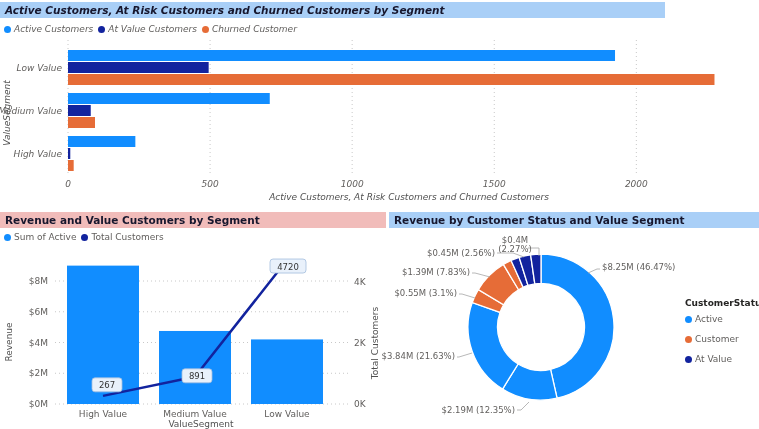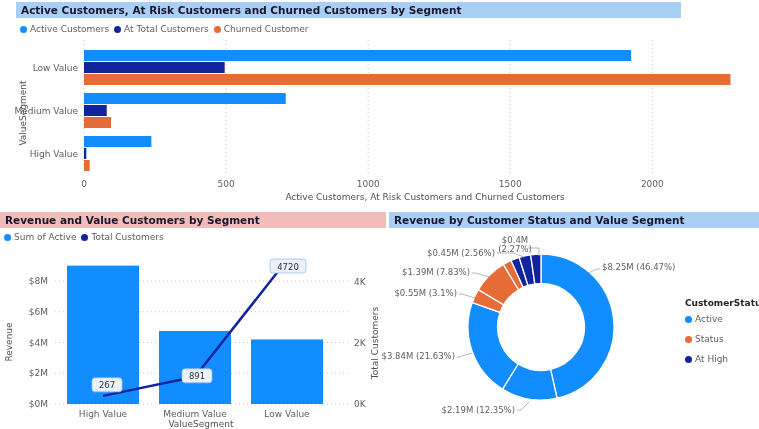--- a/index.html
+++ b/index.html
@@ -15,30 +15,30 @@
   svg text { font-family:"DejaVu Sans","Liberation Sans",sans-serif; }
   .donut-legend { position:absolute; font-size:9px; color:#605e5c; }
   .donut-legend .lg-title { font-weight:bold; color:#252423; margin-bottom:6px; font-size:9px; }
   .donut-legend .legend-item { margin-bottom:10px; }
 </style>
 </head>
 <body>
 
 <div class="dashboard">
 
-  <div class="panel" id="panel1" style="top:0; left:16px; width:665px; height:210px;">
+  <div class="panel" id="panel1" style="top:0; left:0; width:665px; height:210px;font-style:italic;">
     <div class="panel-header" id="hdr1" style="margin-top: 2px; background: rgb(169, 207, 247);">Active Customers, At Risk Customers and Churned Customers by Segment</div>
     <div class="legend-row" id="legend1" style="top:24px; left:4px;">
         <div class="legend-item">
           <span class="dot" style="background: rgb(17, 141, 255);"></span>
           <span>Active Customers</span>
         </div>
         <div class="legend-item">
           <span class="dot" style="background: rgb(18, 35, 158);"></span>
-          <span>At Total Customers</span>
+          <span>At Value Customers</span>
         </div>
         <div class="legend-item">
           <span class="dot" style="background: rgb(230, 108, 55);"></span>
           <span>Churned Customer</span>
         </div>
       </div>
     <svg id="chart1" style="top:38px;" width="759" height="172">
         <line x1="68" y1="2" x2="68" y2="137" stroke="#C8C8C8" stroke-width="1" stroke-dasharray="1,3"></line>
         <text x="68" y="149" text-anchor="middle" font-size="9" fill="#605E5C">0</text>
         <line x1="210.08333333333334" y1="2" x2="210.08333333333334" y2="137" stroke="#C8C8C8" stroke-width="1" stroke-dasharray="1,3"></line>
@@ -146,22 +146,22 @@
         <text x="126" y="23" text-anchor="middle" font-size="8.5" fill="#605E5C">(2.27%)</text>
       </svg>
     <div class="donut-legend" id="legend3" style="left:296px; top:86px;">
       <div class="lg-title">CustomerStatus</div>
     <div class="legend-item">
           <span class="dot" style="background: rgb(17, 141, 255);"></span>
           <span>Active</span>
         </div>
         <div class="legend-item">
           <span class="dot" style="background: rgb(230, 108, 55);"></span>
-          <span>Status</span>
+          <span>Customer</span>
         </div>
         <div class="legend-item">
           <span class="dot" style="background: rgb(18, 35, 158);"></span>
-          <span>At High</span>
+          <span>At Value</span>
         </div>
       </div>
   </div>
 
 </div>
 
 </body></html>

